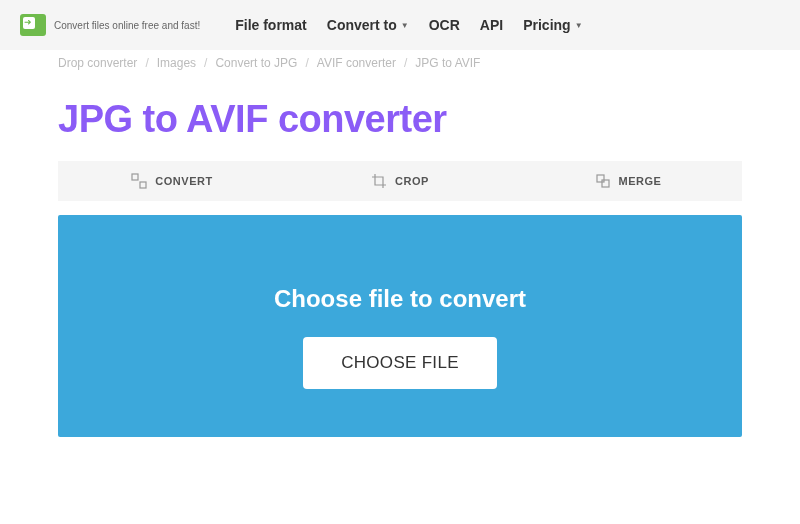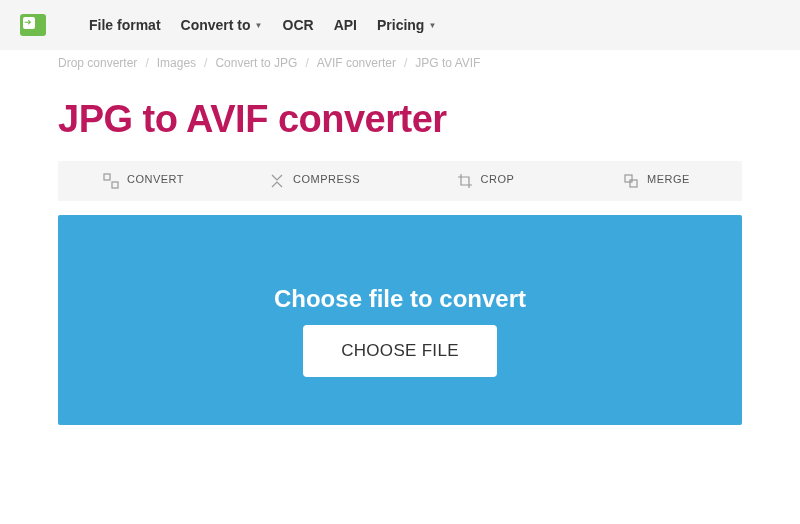--- a/index.html
+++ b/index.html
@@ -15,41 +15,42 @@
     .logo-tagline { font-size: 10px; color: #666; }
     
     .nav { display: flex; gap: 20px; align-items: center; }
     .nav-item { font-size: 14px; color: #333; cursor: pointer; display: flex; align-items: center; gap: 4px; font-weight: bold; }
     .chevron { font-size: 8px; color: #666; }
     
     .breadcrumb { padding: 6px 58px 0; font-size: 12px; color: #bbb; display: flex; gap: 8px; }
     .breadcrumb span { color: #bbb; }
     .breadcrumb .sep { color: #ccc; }
     
-    .page-title { font-size: 38px; font-weight: 800; color: #be185d; padding: 28px 58px 20px; letter-spacing: -0.5px; }
+    .page-title { font-size: 38px; font-weight: 800; color: #8b5cf6; padding: 28px 58px 20px; letter-spacing: -0.5px; }
     
     .tools-bar { display: flex; background: #f5f5f5; margin: 0 58px; }
-    .tool-item { flex: 1; display: flex; align-items: flex-start; justify-content: center; gap: 8px; padding: 12px 4px; font-size: 11px; font-weight: 400; color: #555; letter-spacing: 0.5px; cursor: pointer; }
+    .tool-item { flex: 1; display: flex; align-items: center; justify-content: center; gap: 8px; padding: 12px 4px; font-size: 11px; font-weight: 700; color: #555; letter-spacing: 0.5px; cursor: pointer; }
     .tool-icon { width: 16px; height: 16px; display: inline-block; }
     
     .upload-area { background: #3ca8db; margin: 14px 58px 0; padding: 70px 40px 48px; text-align: center; border-radius: 2px; }
-    .upload-title { color: #fff; font-size: 24px; font-weight: 700; margin-bottom: 12px; }
+    .upload-title { color: #fff; font-size: 24px; font-weight: 700; margin-bottom: 24px; }
     .choose-btn { background: #fff; color: #333; border: none; padding: 16px 38px; font-size: 17px; font-weight: 400; cursor: pointer; border-radius: 4px; letter-spacing: 0.3px; text-align: center; }
     .drop-hint { color: #fff; font-size: 12px; margin-top: 26px; }
     .drop-hint a { color: #fff; text-decoration: underline; cursor: pointer; }
     
     svg { stroke: #999; fill: none; stroke-width: 1.2; }
   </style>
 </head>
 <body>
 
 <div class="header">
   <div class="logo-area">
     <div class="logo-icon"></div>
     <div class="logo-text">
+      <span class="logo-tagline">Convert files online free and fast!</span>
     </div>
   </div>
   <div class="nav">
     <div class="nav-item">
         <span>File format</span>
       </div>
     <div class="nav-item">
         <span>Convert to</span>
         <span class="chevron">▼</span>
       </div>
@@ -83,26 +84,20 @@
 <div class="tools-bar">
   <div class="tool-item">
     <span class="tool-icon"><svg viewBox="0 0 16 16">
           <rect x="1" y="1" width="6" height="6"></rect>
           <rect x="9" y="9" width="6" height="6"></rect>
         </svg></span>
     <span>CONVERT</span>
   </div>
   <div class="tool-item">
     <span class="tool-icon"><svg viewBox="0 0 16 16">
-          <path d="M3 2 L8 7 L13 2 M3 14 L8 9 L13 14"></path>
-        </svg></span>
-    <span>COMPRESS</span>
-  </div>
-  <div class="tool-item">
-    <span class="tool-icon"><svg viewBox="0 0 16 16">
           <path d="M4 1 L4 12 L15 12 M1 4 L12 4 L12 15"></path>
         </svg></span>
     <span>CROP</span>
   </div>
   <div class="tool-item">
     <span class="tool-icon"><svg viewBox="0 0 16 16">
           <rect x="2" y="2" width="7" height="7"></rect>
           <rect x="7" y="7" width="7" height="7"></rect>
         </svg></span>
     <span>MERGE</span>

